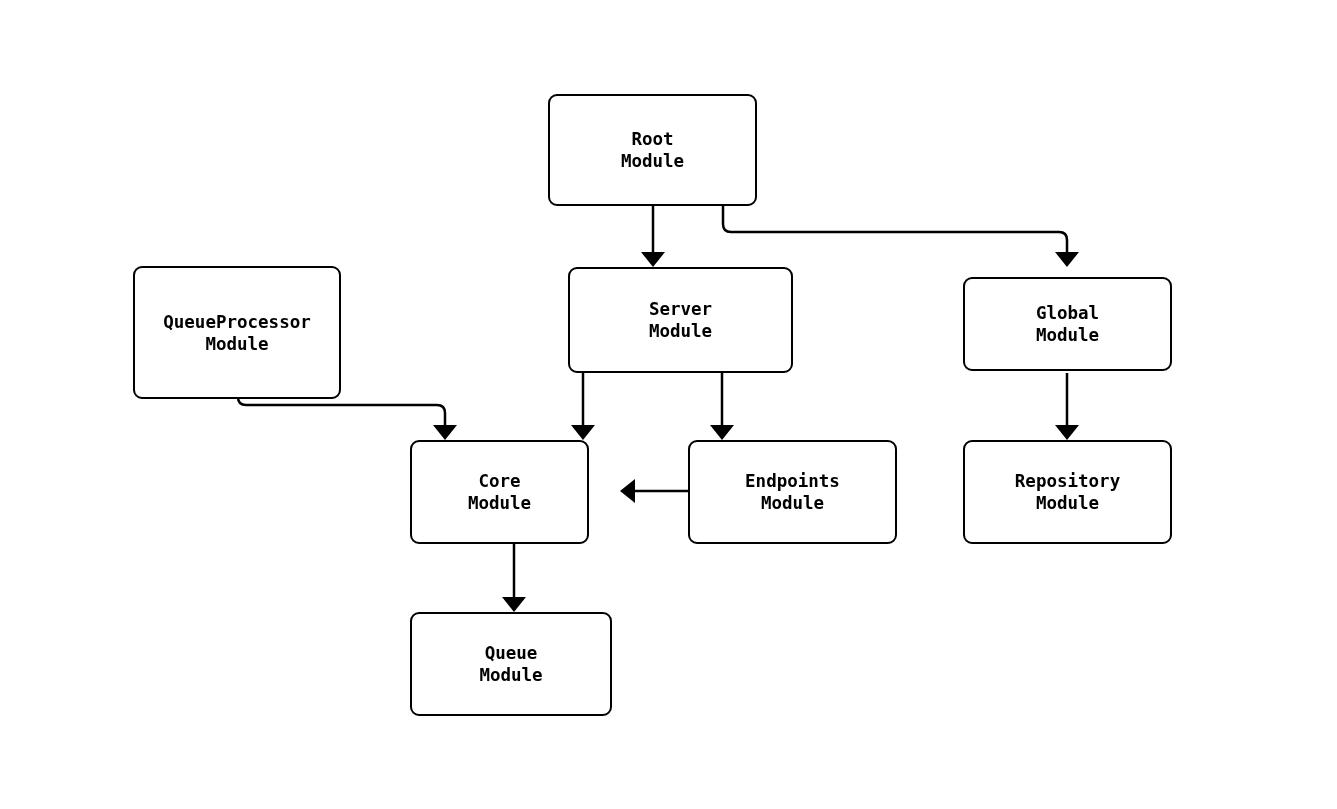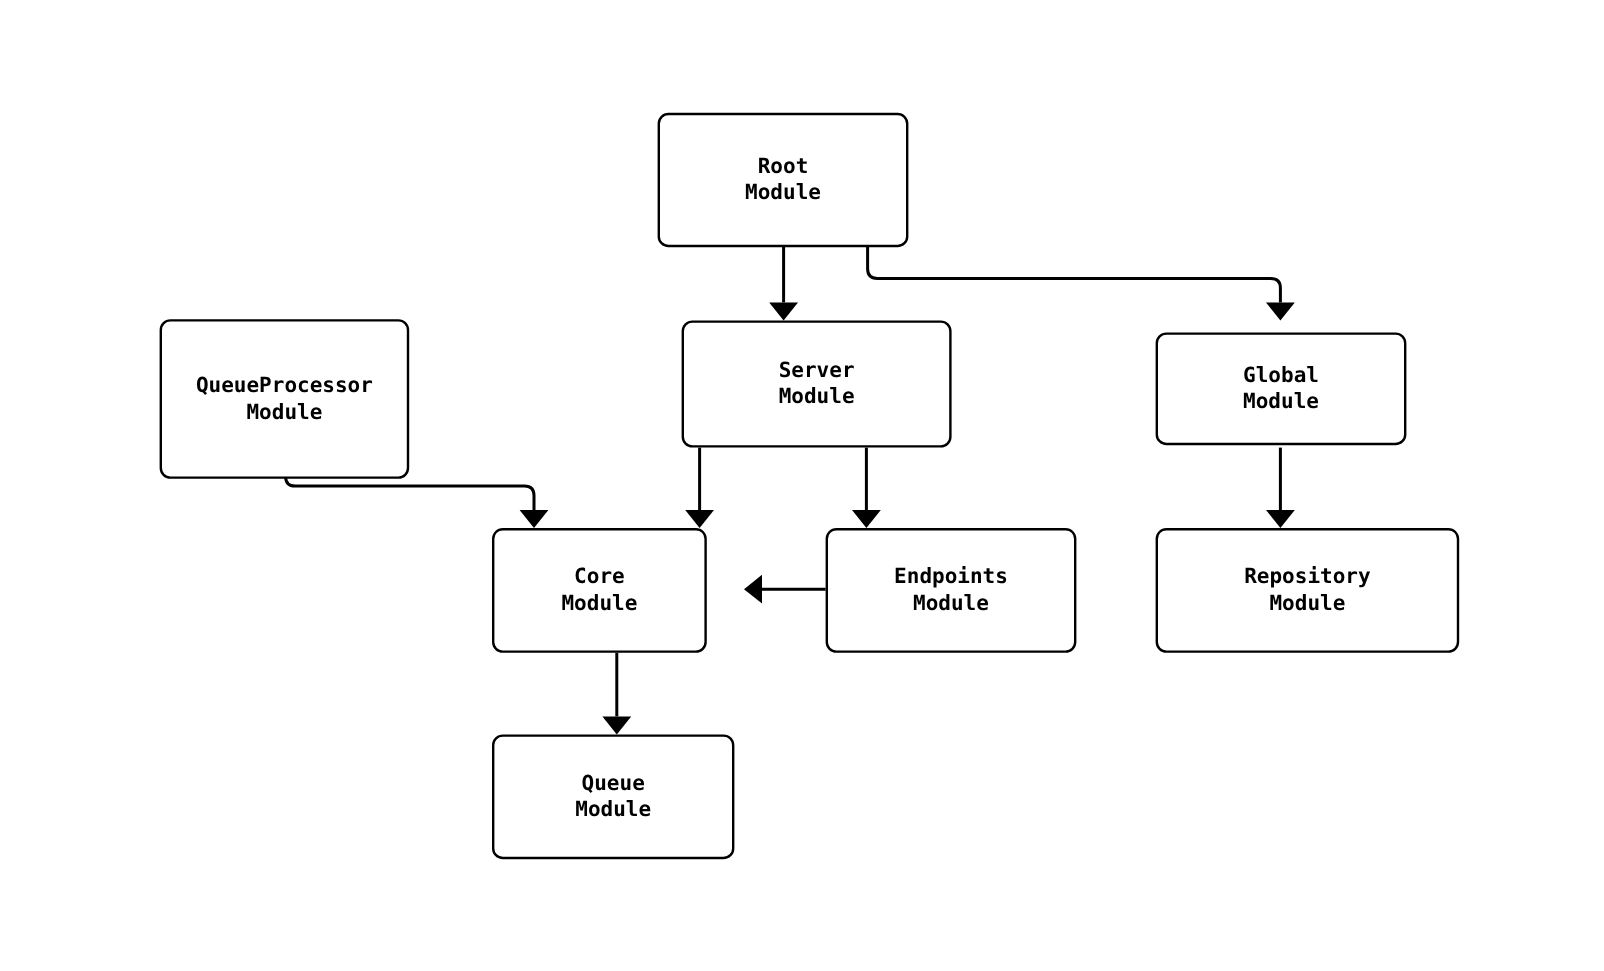--- a/index.html
+++ b/index.html
@@ -118,21 +118,21 @@
     </div>
   </div>
 
   <div class="node" style="left:688px; top:440px; width:209px; height:104px">
     <div class="node-label">
       <span>Endpoints</span>
       <span>Module</span>
     </div>
   </div>
 
-  <div class="node" style="left:963px; top:440px; width:253px; height:104px">
+  <div class="node" style="left:963px; top:440px; width:209px; height:104px">
     <div class="node-label">
       <span>Repository</span>
       <span>Module</span>
     </div>
   </div>
 
   <div class="node" style="left:410px; top:612px; width:202px; height:104px">
     <div class="node-label">
       <span>Queue</span>
       <span>Module</span>

